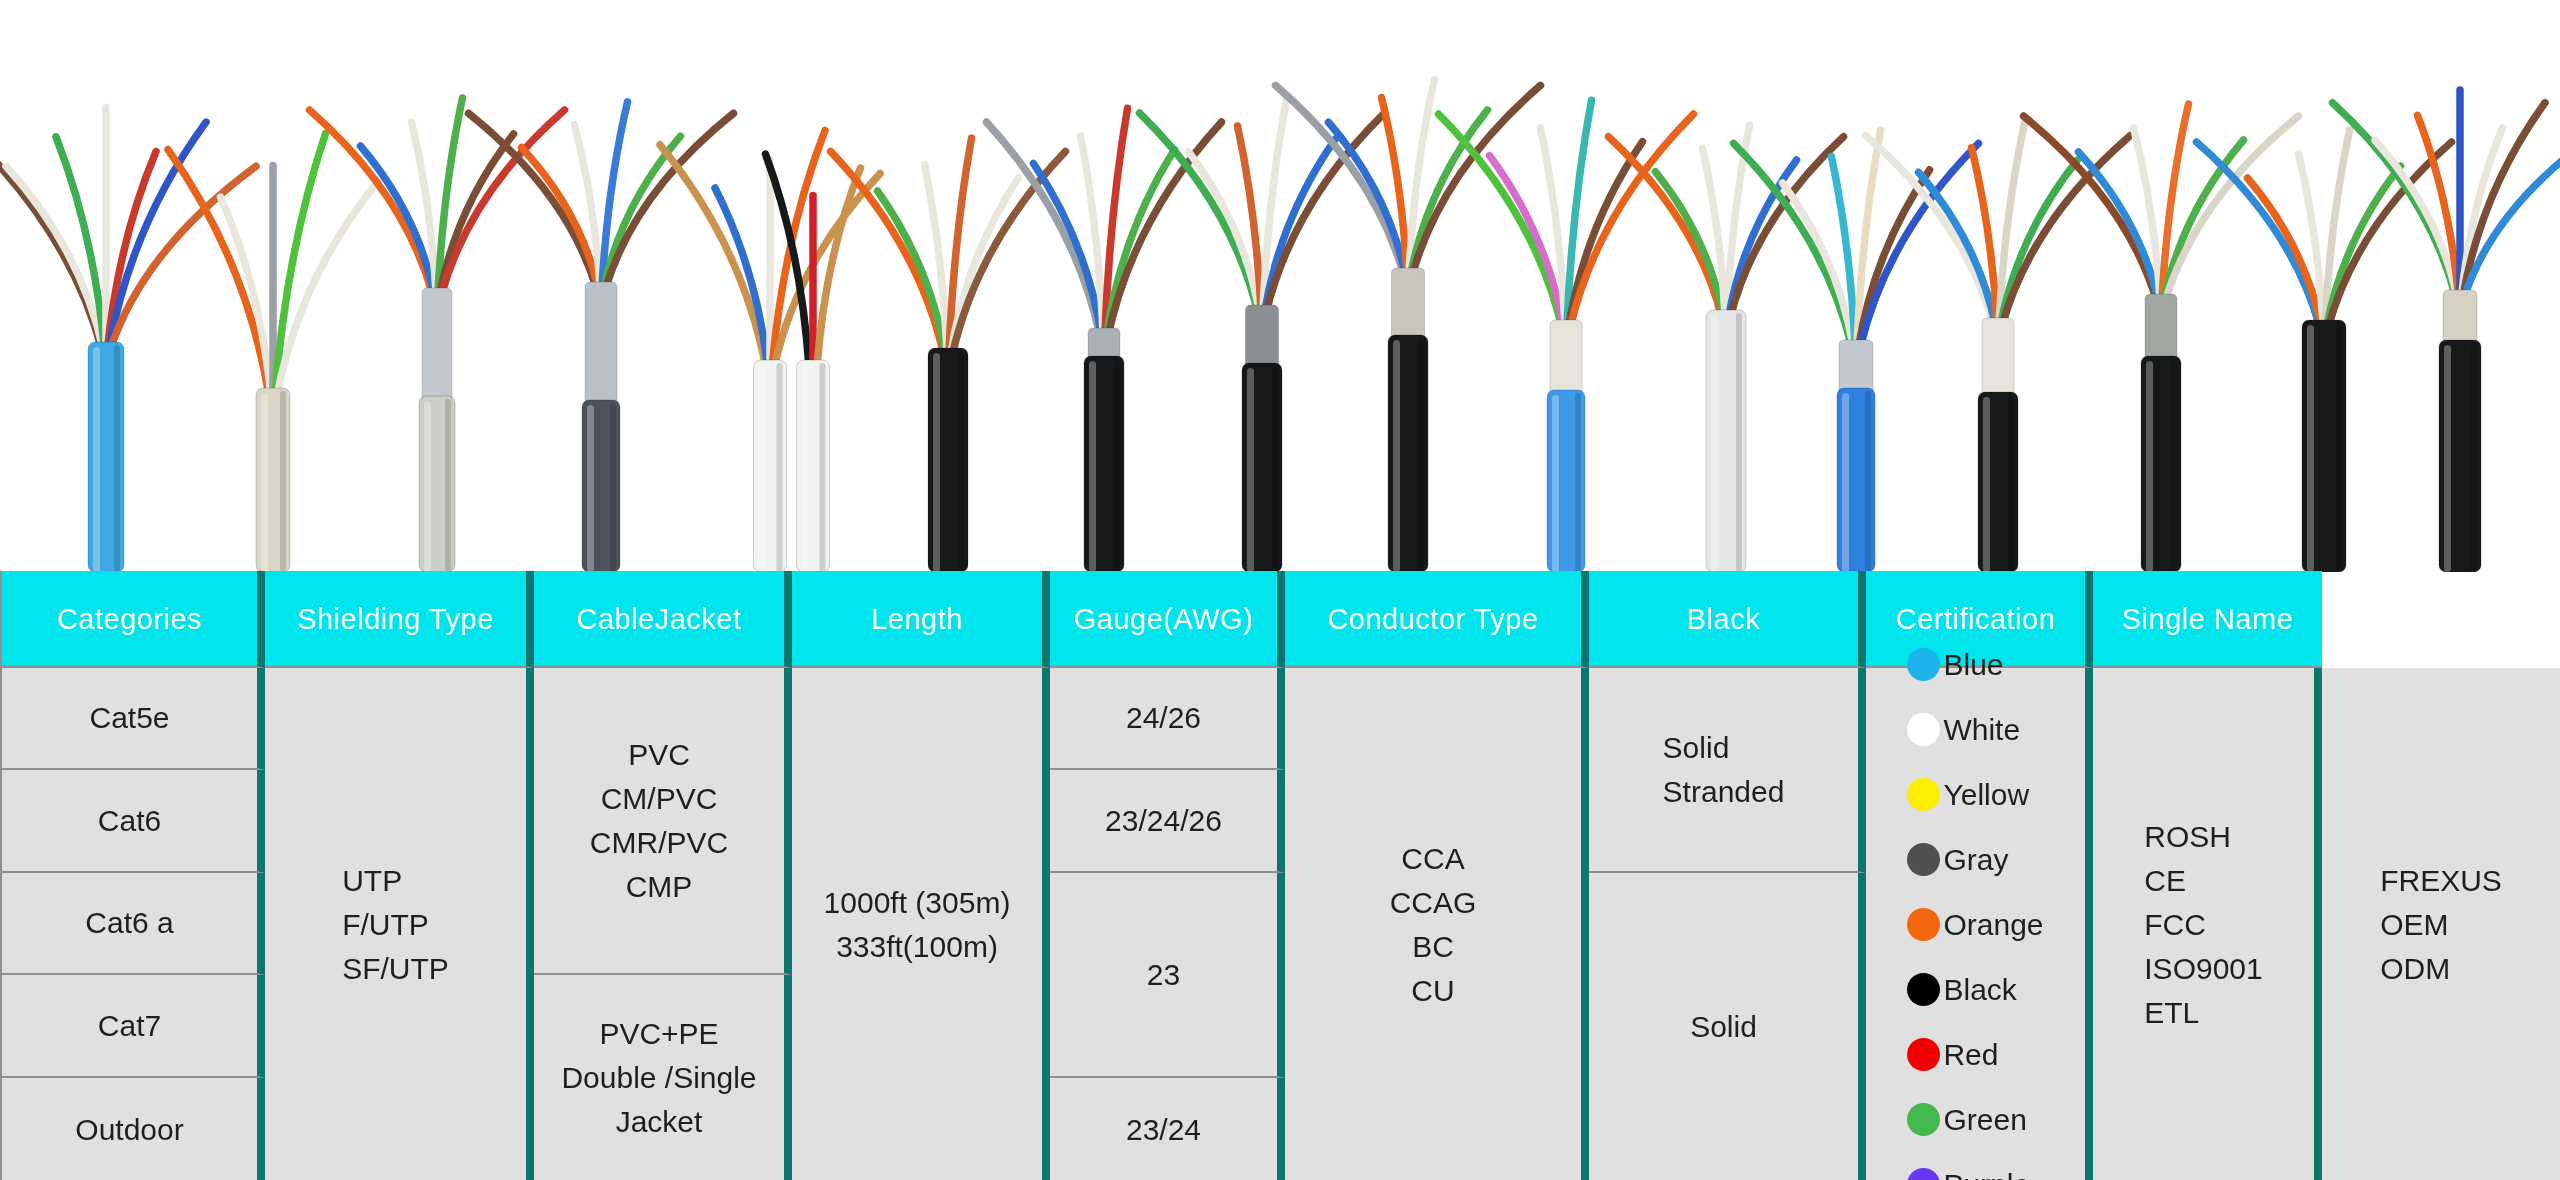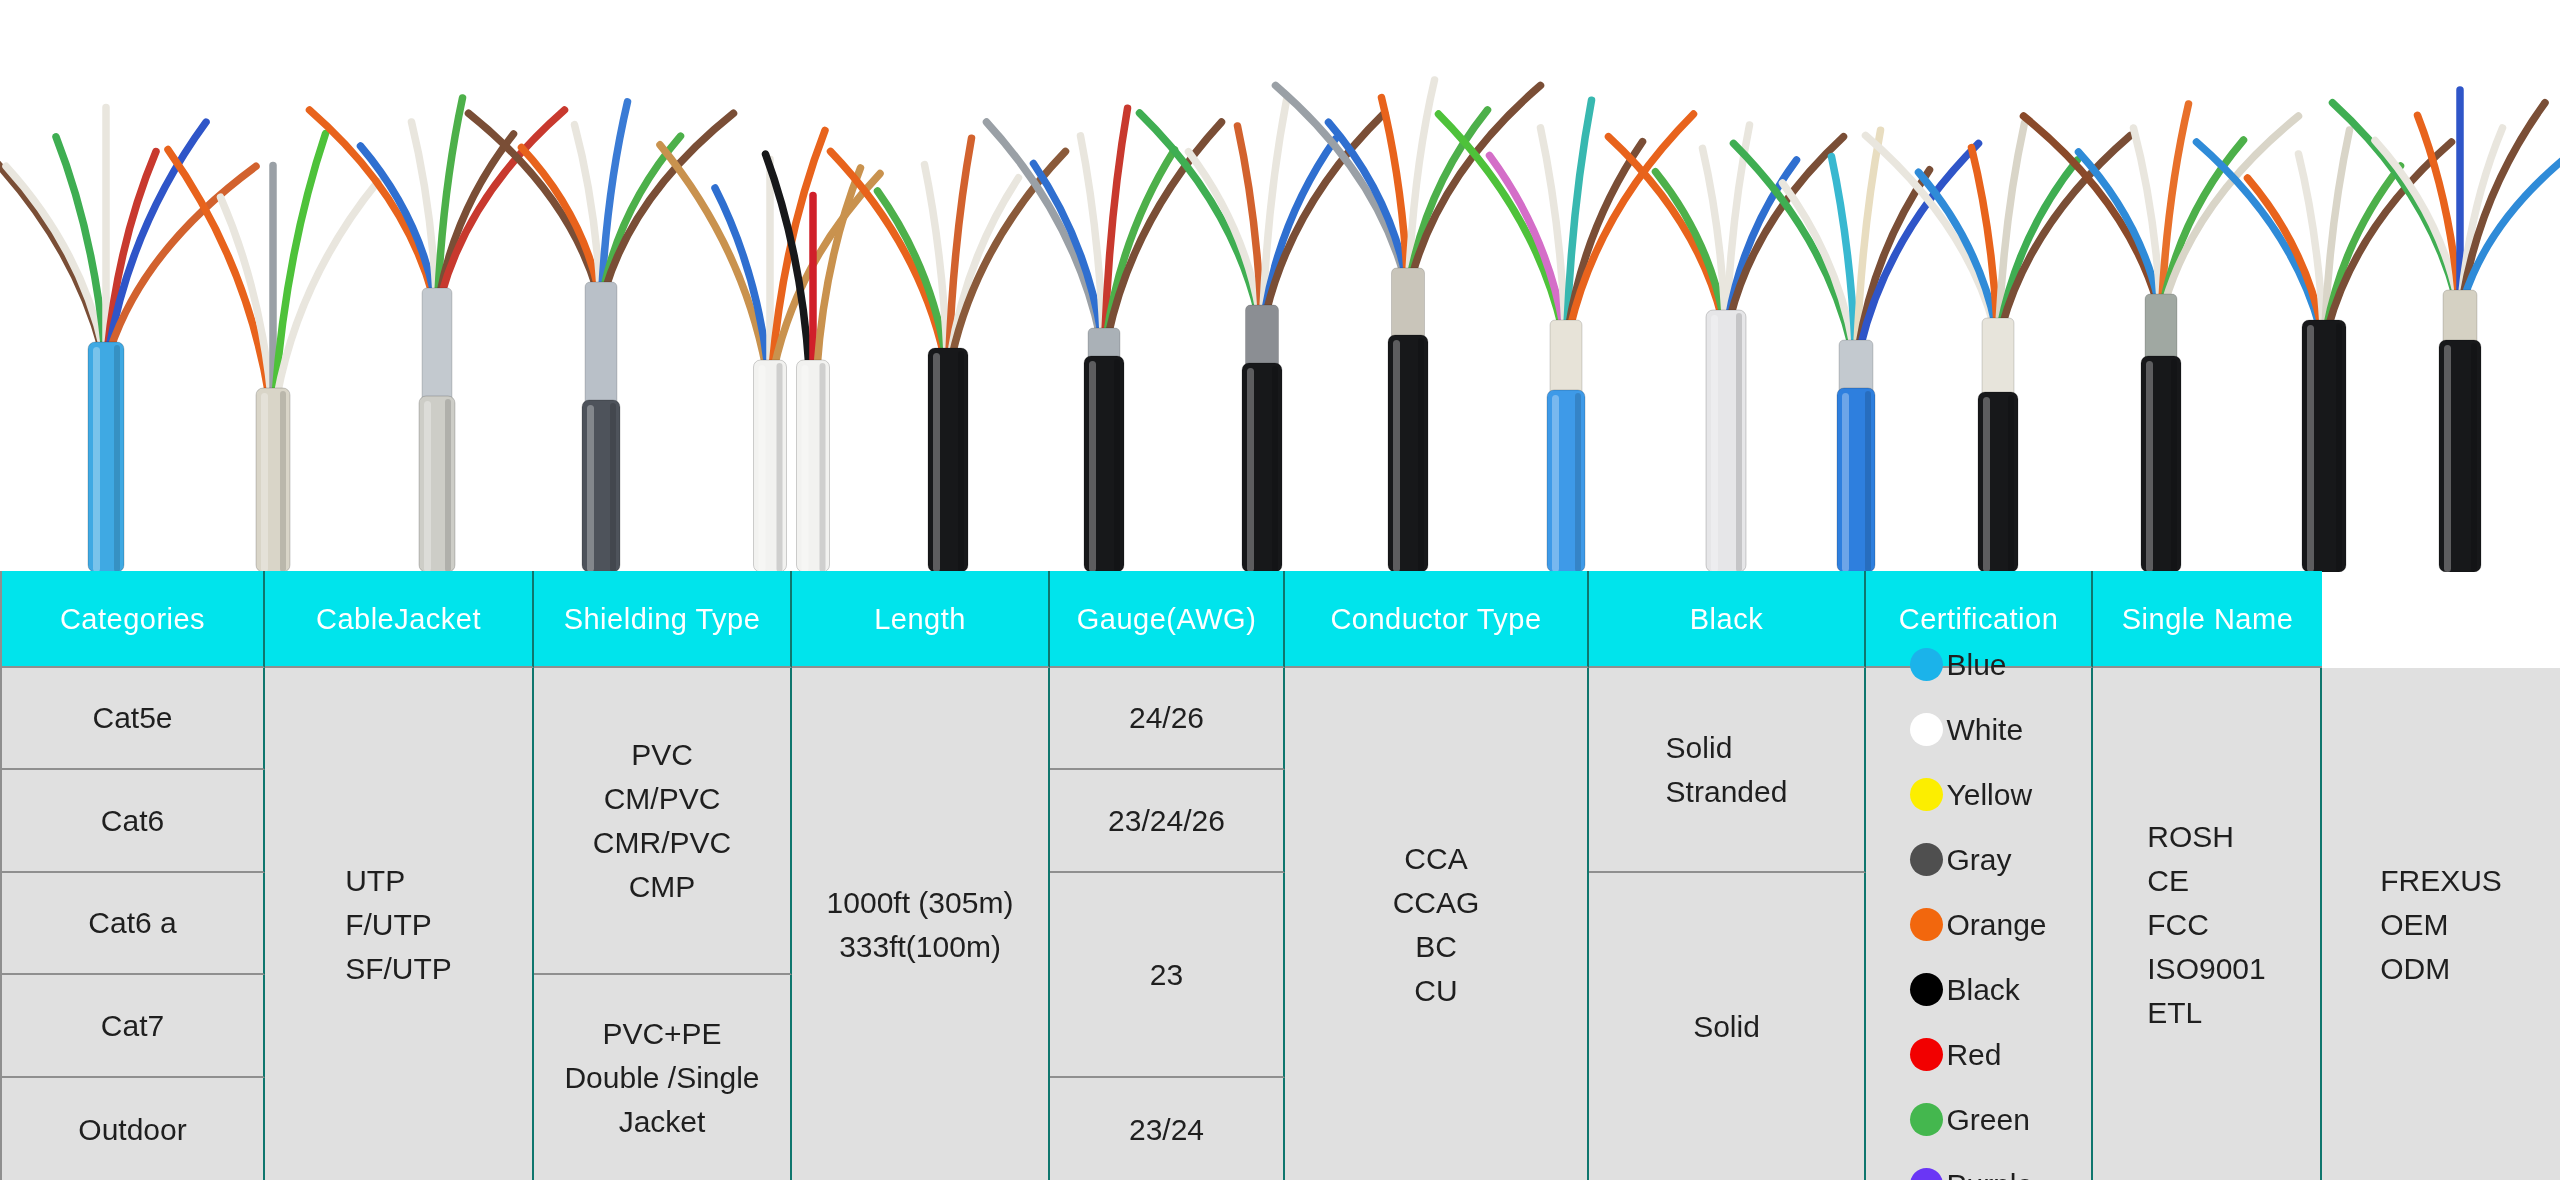--- a/index.html
+++ b/index.html
@@ -5,21 +5,21 @@
   html,body{margin:0;padding:0;background:#ffffff;}
   .stage{position:relative;width:2560px;height:1180px;background:#ffffff;overflow:hidden;
          font-family:"Liberation Sans","DejaVu Sans",sans-serif;}
   
   .cable-area{position:absolute;left:0;top:0;width:2560px;height:572px;}
   
   .spec-table{position:absolute;left:0;top:571px;width:2560px;height:610px;
               display:grid;
               grid-template-columns:265px 269px 258px 258px 235px 304px 277px 227px 229px 238px;
               grid-template-rows:97px 102px 103px 102px 103px 103px;}
-  .cell{box-sizing:border-box;border-right:2px solid #0f766e;border-bottom:2px solid #8f8f8f;
+  .cell{box-sizing:border-box;border-right:8px solid #0f766e;border-bottom:2px solid #8f8f8f;
         display:flex;align-items:center;justify-content:center;
         font-size:30px;color:#1f1f1f;line-height:44px;text-align:center;}
   .cell.first{border-left:2px solid #8f8f8f;}
   .cell.lastcol{border-right:none;}
   .cell.lastrow{border-bottom:none;}
   .hcell{background:#00E4EC;color:#ffffff;font-size:29px;letter-spacing:0.5px;}
   .bcell{background:#E0E0E0;}
   .pre{white-space:pre-line;}
   .left{text-align:left;}
   
@@ -230,22 +230,22 @@
         <rect x="2443" y="290" width="34" height="58" rx="5" fill="#D5D1C3" stroke="rgba(0,0,0,0.15)" stroke-width="1"></rect>
         <rect x="2439" y="340" width="42" height="232" rx="7" fill="#17181A" stroke="rgba(0,0,0,0.18)" stroke-width="1"></rect>
         <rect x="2444" y="345" width="7" height="227" rx="3.5" fill="rgba(255,255,255,0.30)"></rect>
         <rect x="2471" y="343" width="6" height="229" rx="3" fill="rgba(0,0,0,0.14)"></rect>
       </g>
     </svg>
 
   <div class="spec-table">
 
     <div class="cell hcell first">Categories</div>
+    <div class="cell hcell">Shielding Type</div>
     <div class="cell hcell">CableJacket</div>
-    <div class="cell hcell">Shielding Type</div>
     <div class="cell hcell">Length</div>
     <div class="cell hcell">Gauge(AWG)</div>
     <div class="cell hcell">Conductor Type</div>
     <div class="cell hcell">Black</div>
     <div class="cell hcell">Certification</div>
     <div class="cell hcell lastcol">Single Name</div>
 
     <div class="cell bcell first c1" style="grid-row:2">Cat5e</div>
     <div class="cell bcell first c1" style="grid-row:3">Cat6</div>
     <div class="cell bcell first c1" style="grid-row:4">Cat6 a</div>

